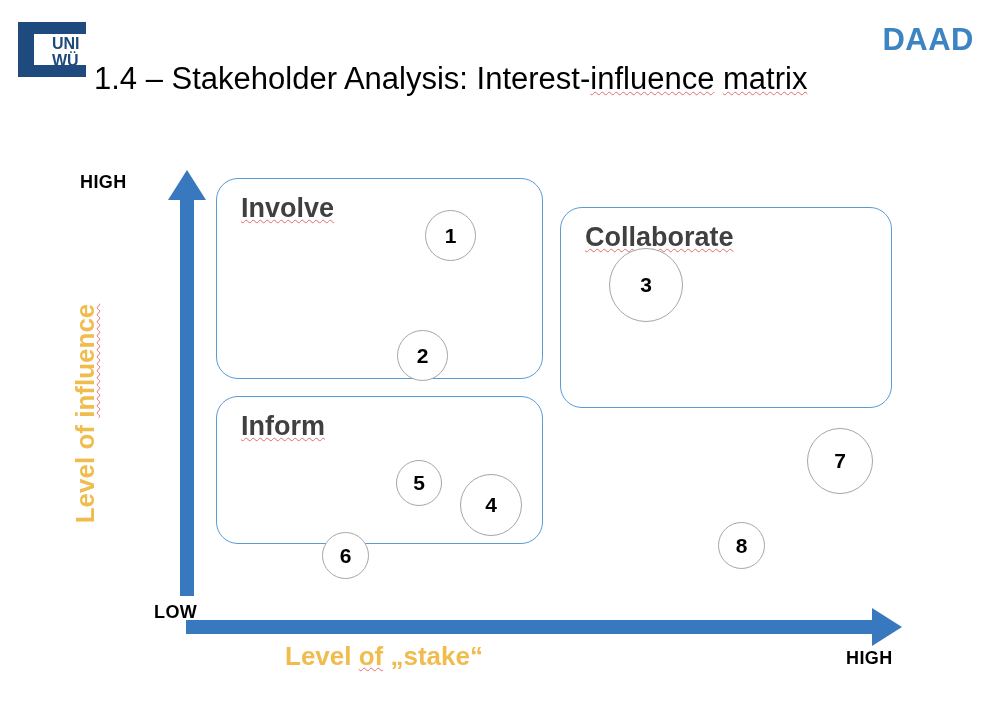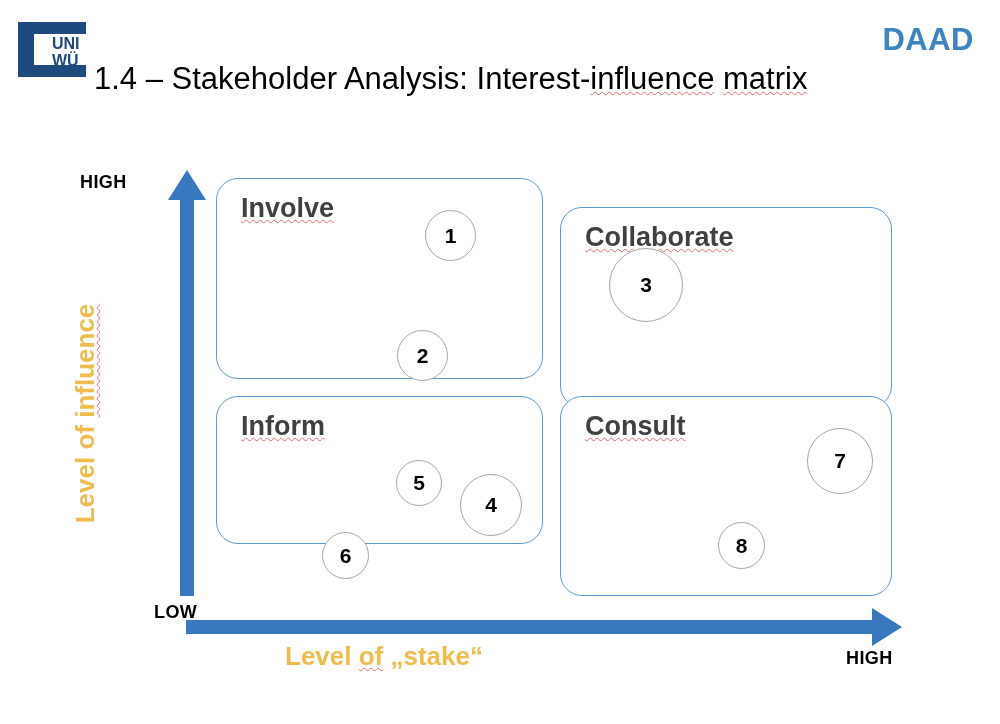--- a/index.html
+++ b/index.html
@@ -215,23 +215,20 @@
   <div id="x-axis-title"><span>Level </span><span class="squiggle">of</span><span> „stake“</span></div>
 
   <div class="quadrant" id="quad-involve">
     <div class="quadrant-label squiggle">Involve</div>
   </div>
   <div class="quadrant" id="quad-collaborate">
     <div class="quadrant-label squiggle">Collaborate</div>
   </div>
   <div class="quadrant" id="quad-inform">
     <div class="quadrant-label squiggle">Inform</div>
-  </div>
-  <div class="quadrant" id="quad-consult">
-    <div class="quadrant-label squiggle">Consult</div>
   </div>
 
   <div id="bubble-layer">
       <div class="bubble" style="left: 425px; top: 210px; width: 51px; height: 51px;">1</div>
       <div class="bubble" style="left: 397px; top: 330px; width: 51px; height: 51px;">2</div>
       <div class="bubble" style="left: 609px; top: 248px; width: 74px; height: 74px;">3</div>
       <div class="bubble" style="left: 460px; top: 474px; width: 62px; height: 62px;">4</div>
       <div class="bubble" style="left: 396px; top: 460px; width: 46px; height: 46px;">5</div>
       <div class="bubble" style="left: 322px; top: 532px; width: 47px; height: 47px;">6</div>
       <div class="bubble" style="left: 807px; top: 428px; width: 66px; height: 66px;">7</div>

